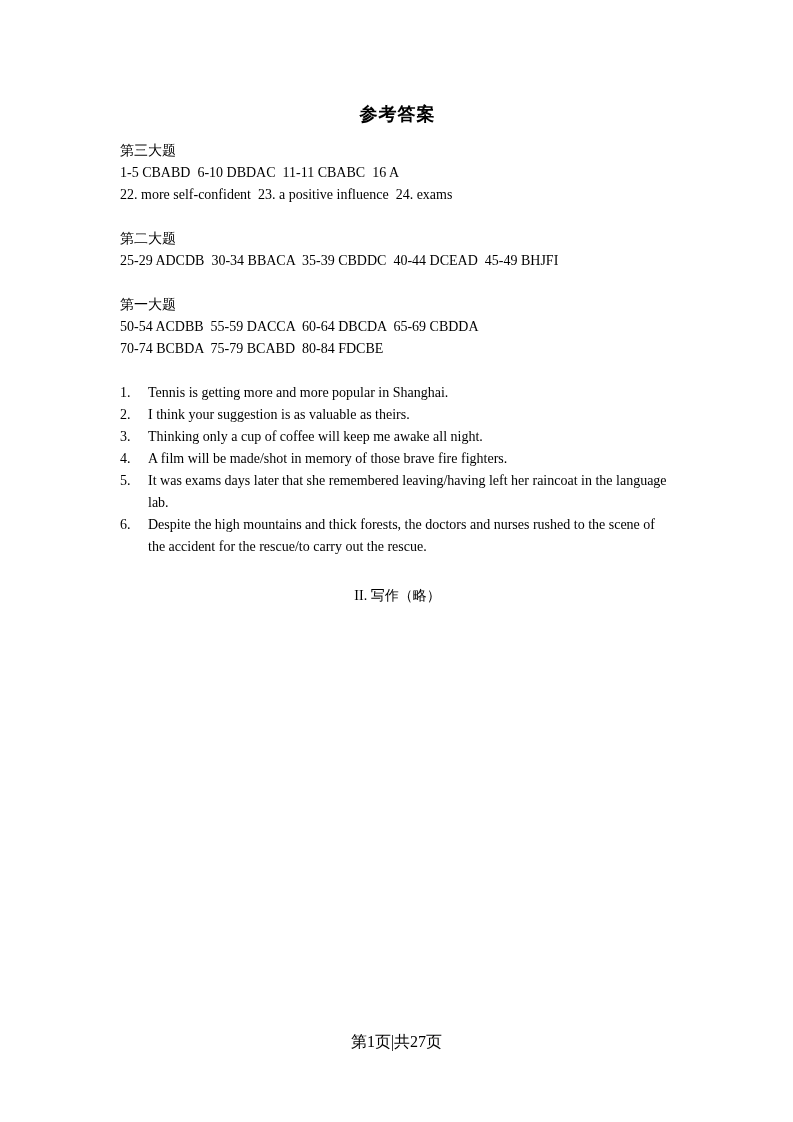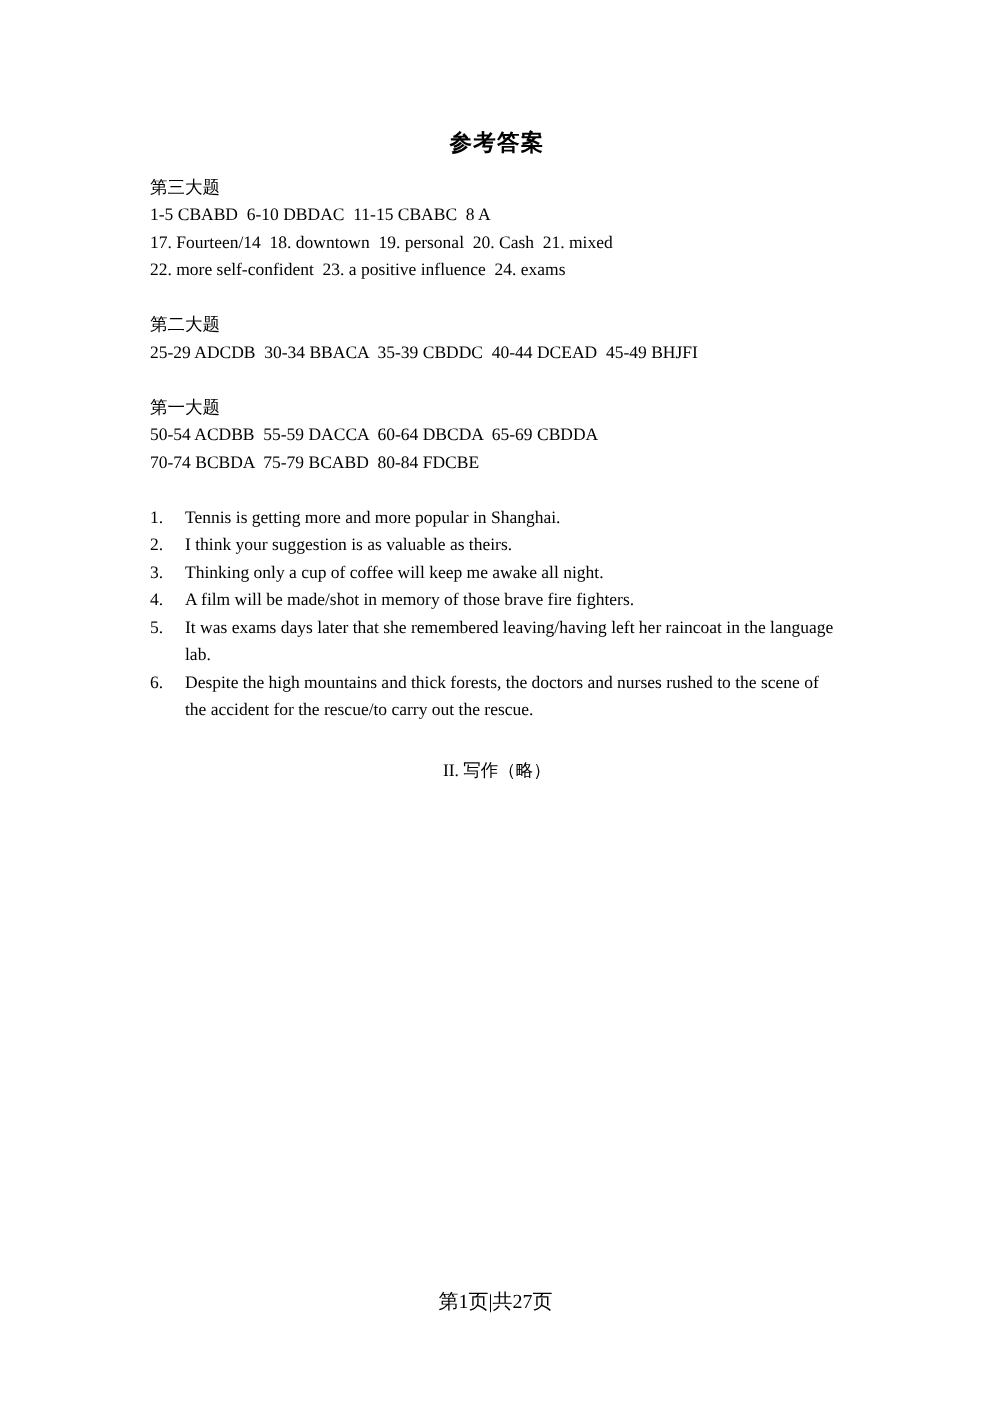--- a/index.html
+++ b/index.html
@@ -60,22 +60,21 @@
 </style>
 </head>
 <body>
 
 <div class="page">
 
   <h1 class="doc-title">参考答案</h1>
 
   <div class="section">
     <div class="line">第三大题</div>
-    <div class="line">1-5 CBABD  6-10 DBDAC  11-15 CBABC  8 A</div>
-    <div class="line">17. Fourteen/14  18. downtown  19. personal  20. Cash  21. mixed</div>
+    <div class="line">1-5 CBABD  6-10 DBDAC  11-11 CBABC  16 A</div>
     <div class="line">22. more self-confident  23. a positive influence  24. exams</div>
   </div>
 
   <div class="section">
     <div class="line">第二大题</div>
     <div class="line">25-29 ADCDB  30-34 BBACA  35-39 CBDDC  40-44 DCEAD  45-49 BHJFI</div>
   </div>
 
   <div class="section">
     <div class="line">第一大题</div>

